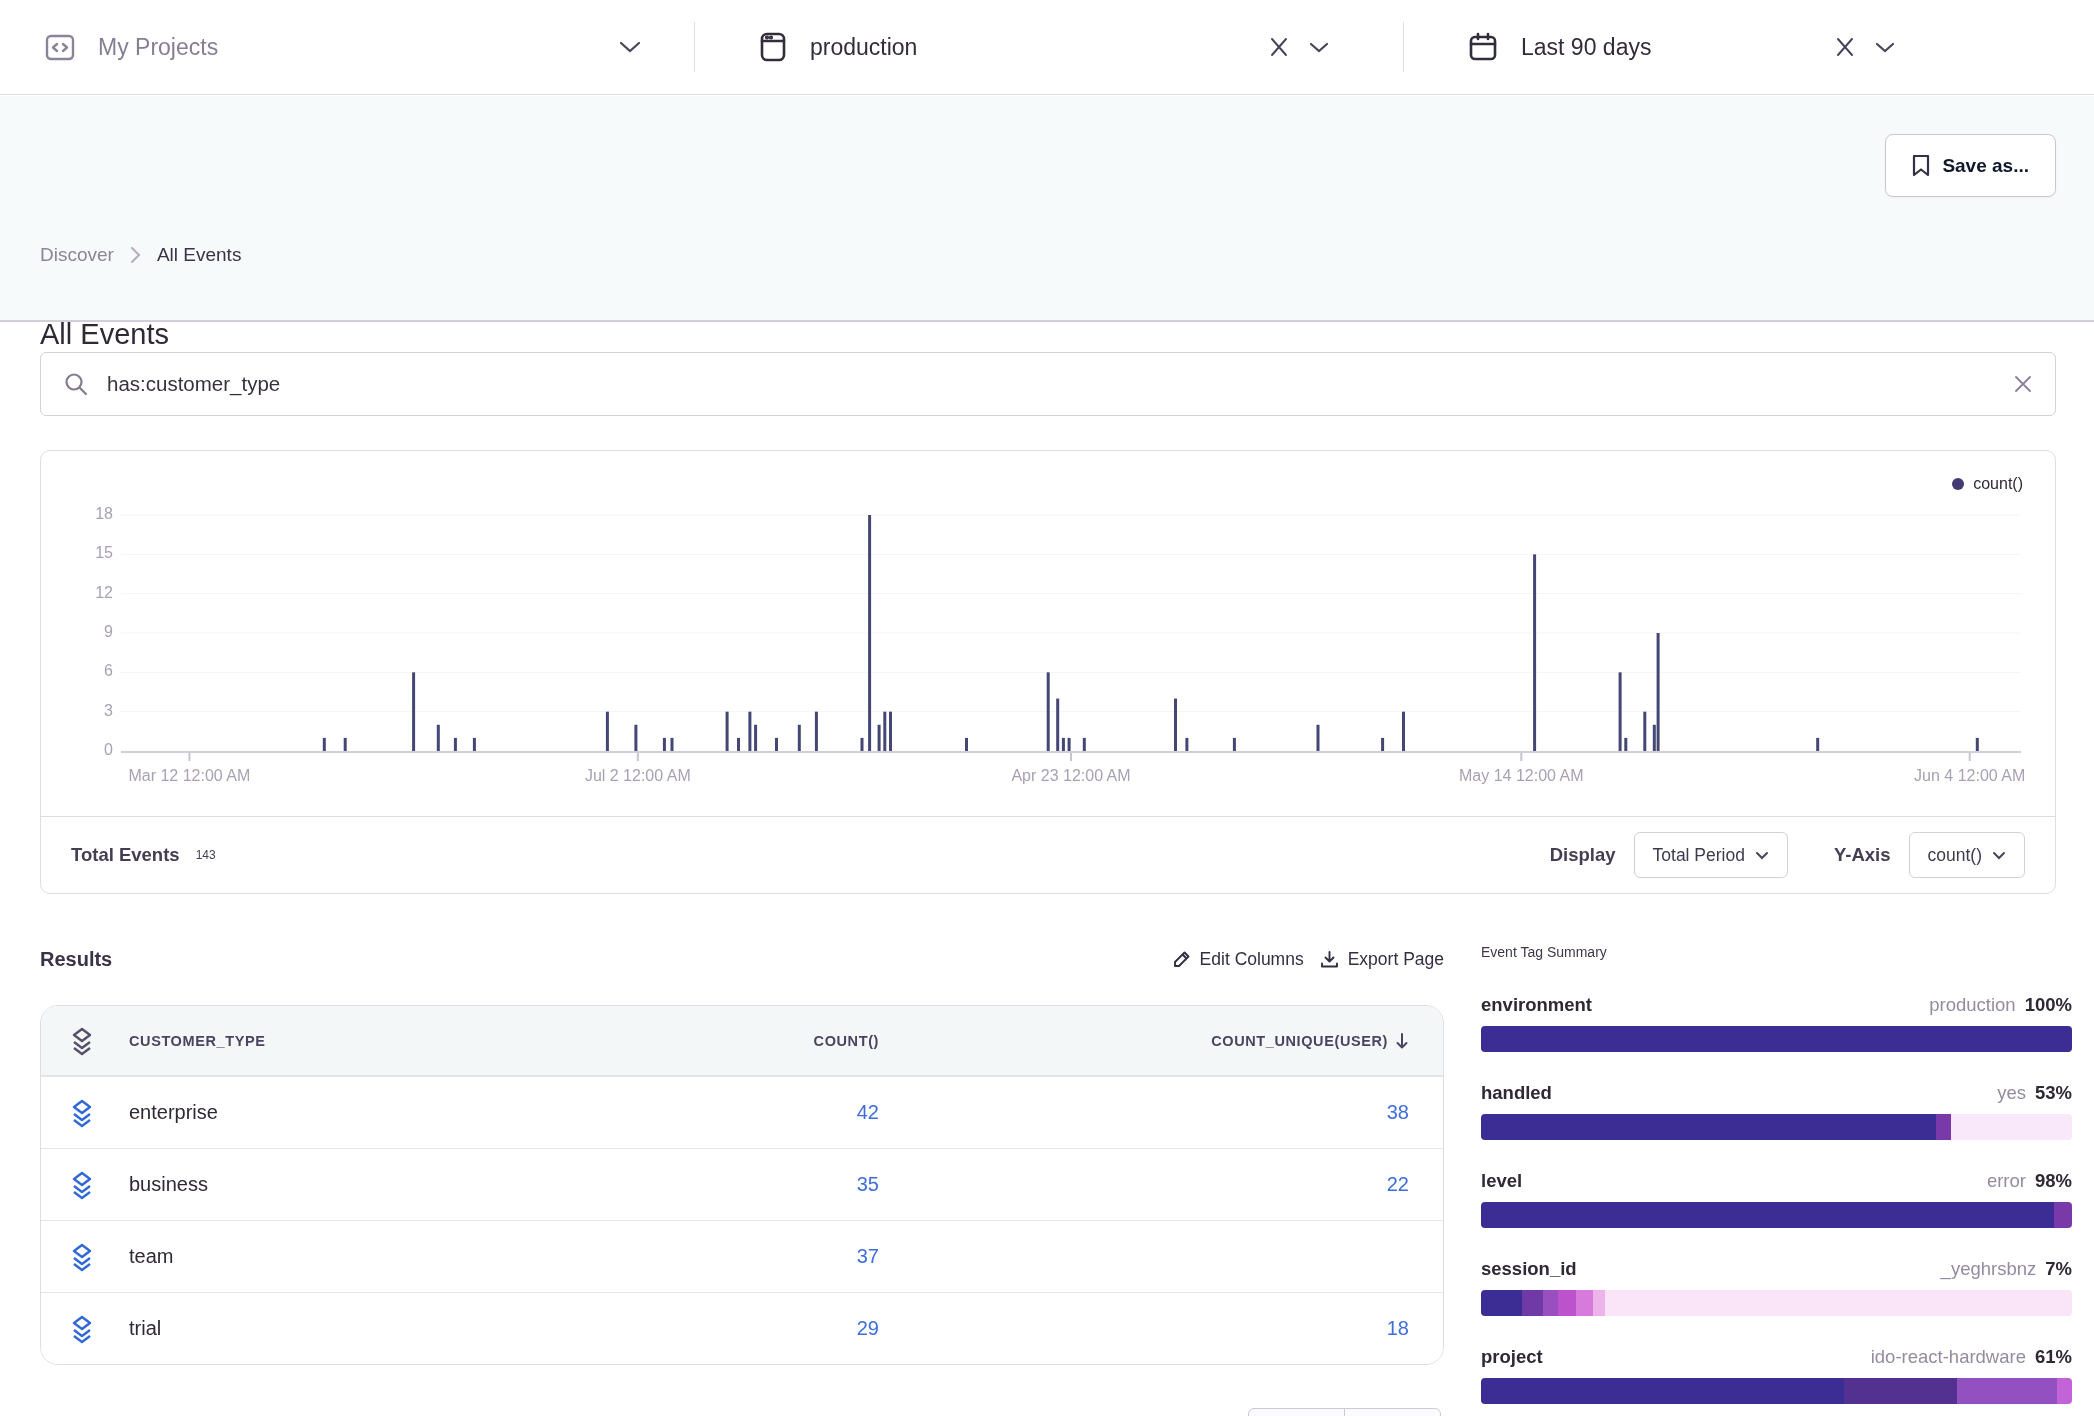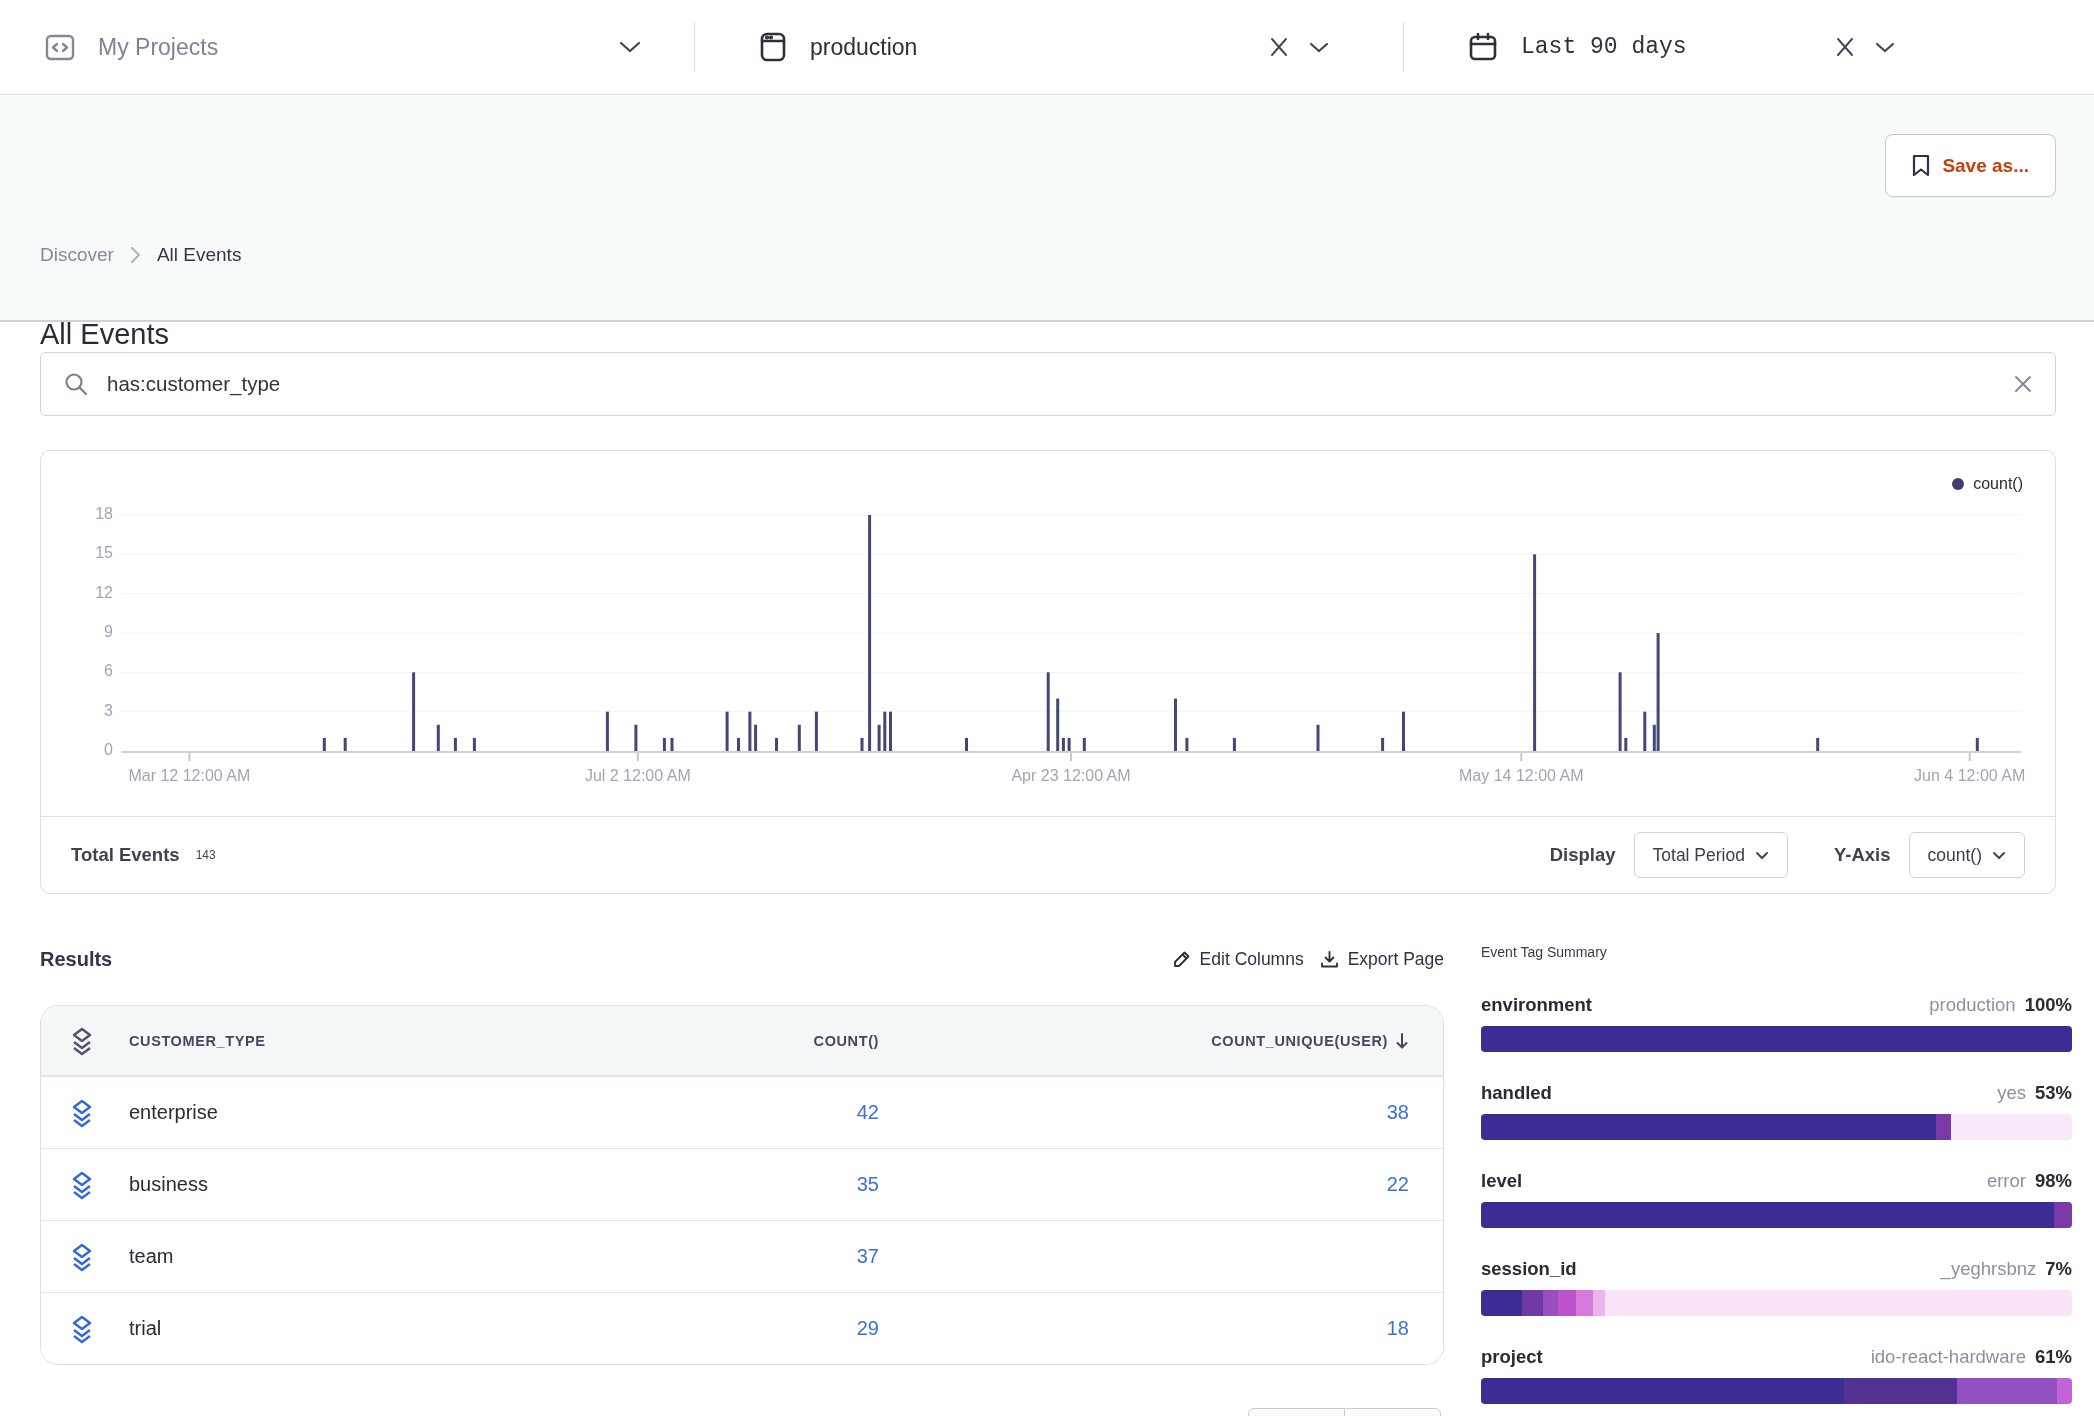--- a/index.html
+++ b/index.html
@@ -6,39 +6,39 @@
   html,body { width:2094px; height:1416px; overflow:hidden; background:#fff;
               font-family:"Liberation Sans", sans-serif; }
   #app { position:relative; width:2094px; height:1416px; background:#fff; }
 
   
   .topbar { position:absolute; left:0; top:0; width:2094px; height:95px;
             background:#fff; border-bottom:1px solid #E2DEE7; }
   .tb-sec { position:absolute; top:0; height:94px; display:flex; align-items:center; }
   .tb-proj { left:0; width:694px; padding:0 44px; }
   .tb-env  { left:694px; width:709px; padding:0 64px; }
-  .tb-range{ left:1403px; width:550px; padding:0 48px 0 64px;font-family:Liberation Mono, monospace; }
+  .tb-range{ left:1403px; width:550px; padding:0 48px 0 64px; }
   .tb-div { position:absolute; top:22px; width:1px; height:50px; background:#E2DEE7; }
   .tb-label { font-size:23px; color:#867E93; margin-left:22px; white-space:nowrap; }
   .tb-label.dark { color:#332C3B; font-weight:500; }
   .tb-spacer { flex:1; }
   .icon-btn { display:flex; align-items:center; justify-content:center; width:40px; height:40px; cursor:pointer; }
 
   
   .hero { position:absolute; left:0; top:96px; width:2094px; height:226px;
           background:#F7FAFA; border-bottom:2px solid #D3CEDA; }
   .breadcrumb { position:absolute; left:40px; top:148px; display:flex; align-items:center; gap:16px;
                 font-size:19px; }
   .crumb-parent { color:#8C8498; cursor:pointer; }
   .crumb-current { color:#3A3348; }
   .page-title { position:absolute; left:40px; top:222px; font-size:29px; font-weight:500; color:#2F2936; }
   .saveas-btn { position:absolute; right:38px; top:38px; height:63px; padding:0 26px;
                 background:#fff; border:1px solid #CCC6D3; border-radius:8px;
                 display:flex; align-items:center; gap:12px;
-                font-size:19px; font-weight:700; color:#c2410c; cursor:pointer;
+                font-size:19px; font-weight:700; color:#0f172a; cursor:pointer;
                 box-shadow:0 1px 2px rgba(60,50,80,.06); }
 
   
   .searchbar { position:absolute; left:40px; top:352px; width:2016px; height:64px;
                background:#fff; border:1px solid #D6D0DC; border-radius:6px;
                display:flex; align-items:center; padding:0 22px; }
   .search-value { margin-left:18px; font-size:20.5px; color:#38313F; flex:1; border:none; outline:none;
                   background:transparent; font-family:inherit; }
   .search-clear { color:#8A8298; cursor:pointer; display:flex; }
 

